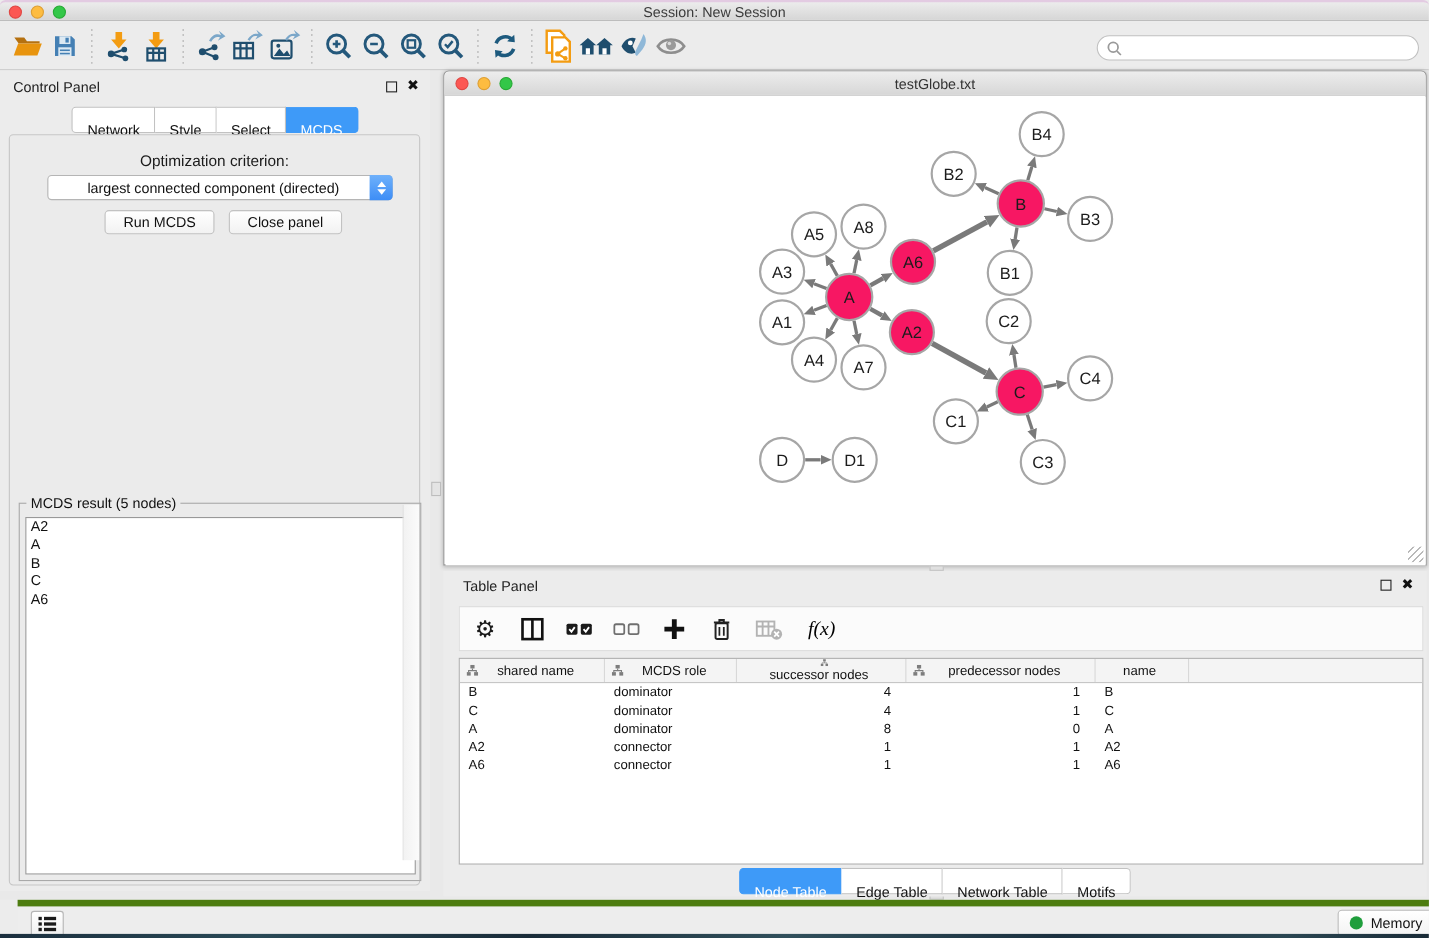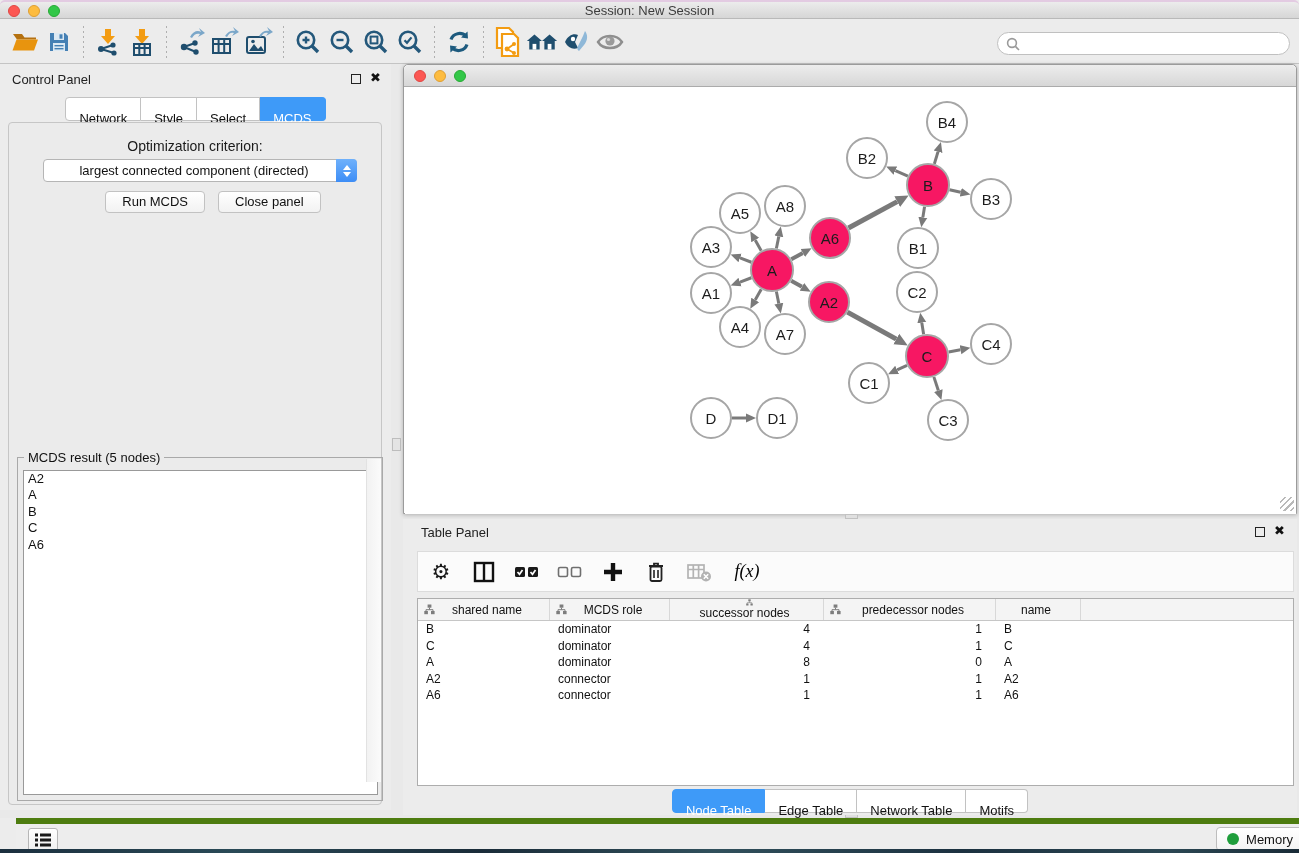--- a/index.html
+++ b/index.html
@@ -50,21 +50,21 @@
   .cp-frame { position:absolute; left:8px; top:58px; width:374px; height:683px;
     border:1px solid #C6C6C6; border-radius:4px; background:#EBEBEB; }
   .opt-label { position:absolute; left:0; width:100%; top:15px; text-align:center; font-size:14px; color:#1a1a1a; }
   .dropdown { position:absolute; left:34px; top:36px; width:314px; height:23px; background:#fff;
     border:1px solid #B5B5B5; border-radius:4px; display:flex; align-items:center; }
   .dropdown .dd-text { flex:1; font-size:13px; color:#111; padding-left:8px;text-align:center; }
   .dd-stepper { width:21px; height:23px; margin:-1px -1px -1px 0; background:linear-gradient(#6FB1FB,#3D8DF6);
     border-radius:0 4px 4px 0; display:flex; flex-direction:column; align-items:center; justify-content:center; gap:2px; }
   .dd-up { width:0; height:0; border-left:4px solid transparent; border-right:4px solid transparent; border-bottom:5px solid #fff; }
   .dd-down { width:0; height:0; border-left:4px solid transparent; border-right:4px solid transparent; border-top:5px solid #fff; }
-  .cp-buttons { position:absolute; left:18px; width:100%; top:68px; display:flex; justify-content:center; gap:13px; }
+  .cp-buttons { position:absolute; left:8px; width:100%; top:68px; display:flex; justify-content:center; gap:13px; }
   .btn { height:22px; line-height:20px; padding:0 16px; background:linear-gradient(#FFFFFF,#F2F2F2);
     border:1px solid #C2C2C2; border-radius:4px; font-size:13px; color:#111; }
 
   .groupbox { position:absolute; left:8px; top:334px; width:366px; height:344px; border:1px solid #A9A9A9; }
   .groupbox-title { position:absolute; left:6px; top:-8px; background:#EBEBEB; padding:0 4px; font-size:13px; color:#111; }
   .result-list { position:absolute; left:5px; top:12px; width:355px; height:325px; background:#fff;
     border:1px solid #999; font-size:13px; color:#111; overflow:hidden; }
   .result-list .row { padding:0 0 0 4px; height:16.4px; line-height:16.4px; }
   .list-scroll { position:absolute; right:1px; top:1px; width:15px; height:323px;
     background:linear-gradient(90deg,#F2F2F2,#FBFBFB); border-left:1px solid #E2E2E2; }
@@ -325,20 +325,21 @@
     </div>
   </div>
 
   <div class="net-window">
     <div class="net-titlebar">
       <div class="lights">
         <span class="light red"></span>
         <span class="light yellow"></span>
         <span class="light green"></span>
       </div>
+      <div class="title">testGlobe.txt</div>
     </div>
     <div class="net-canvas">
       <svg id="graph-svg" width="891" height="426" viewBox="0 0 891 426">
           <defs>
             <marker id="arr" markerUnits="userSpaceOnUse" markerWidth="12" markerHeight="11" refX="0" refY="5.5" orient="auto">
               <path d="M0,1 L10,5.5 L0,10 z" fill="#7A7A7A"></path>
             </marker>
             <marker id="arrL" markerUnits="userSpaceOnUse" markerWidth="15" markerHeight="14" refX="0" refY="7" orient="auto">
               <path d="M0,1 L13,7 L0,13 z" fill="#7A7A7A"></path>
             </marker>

